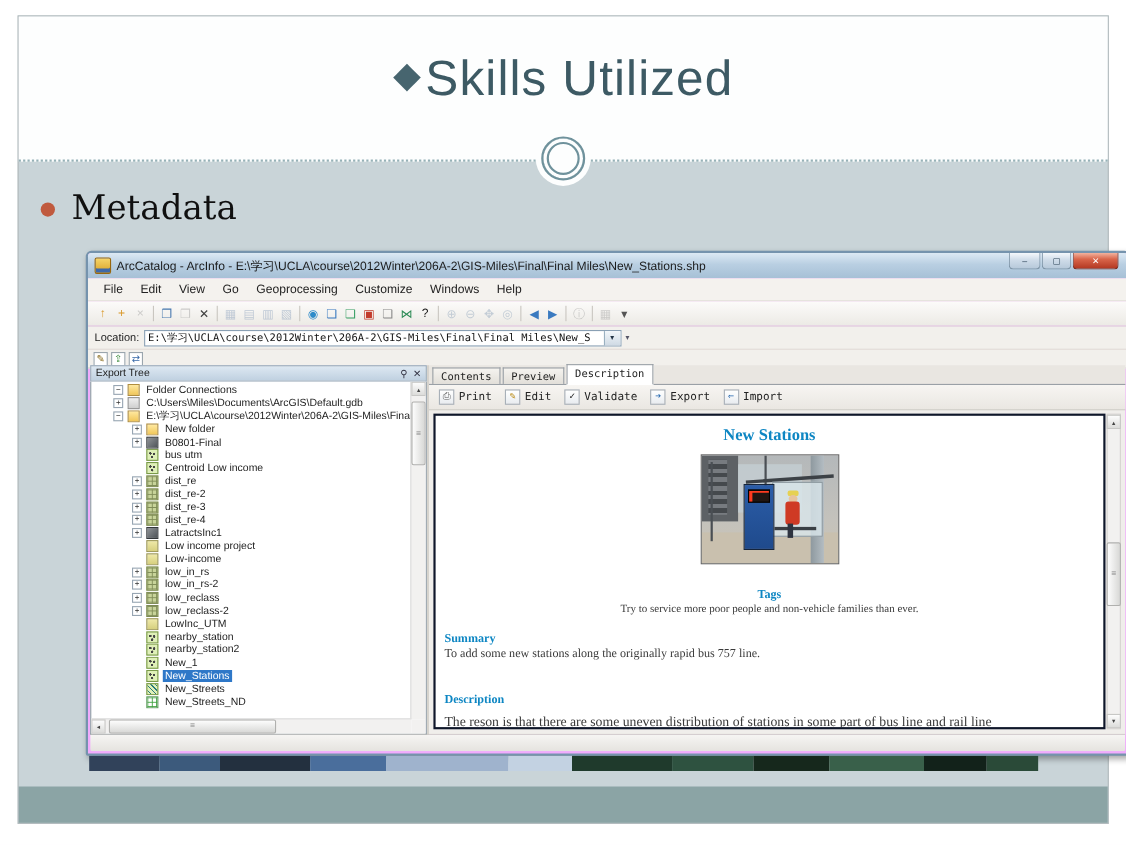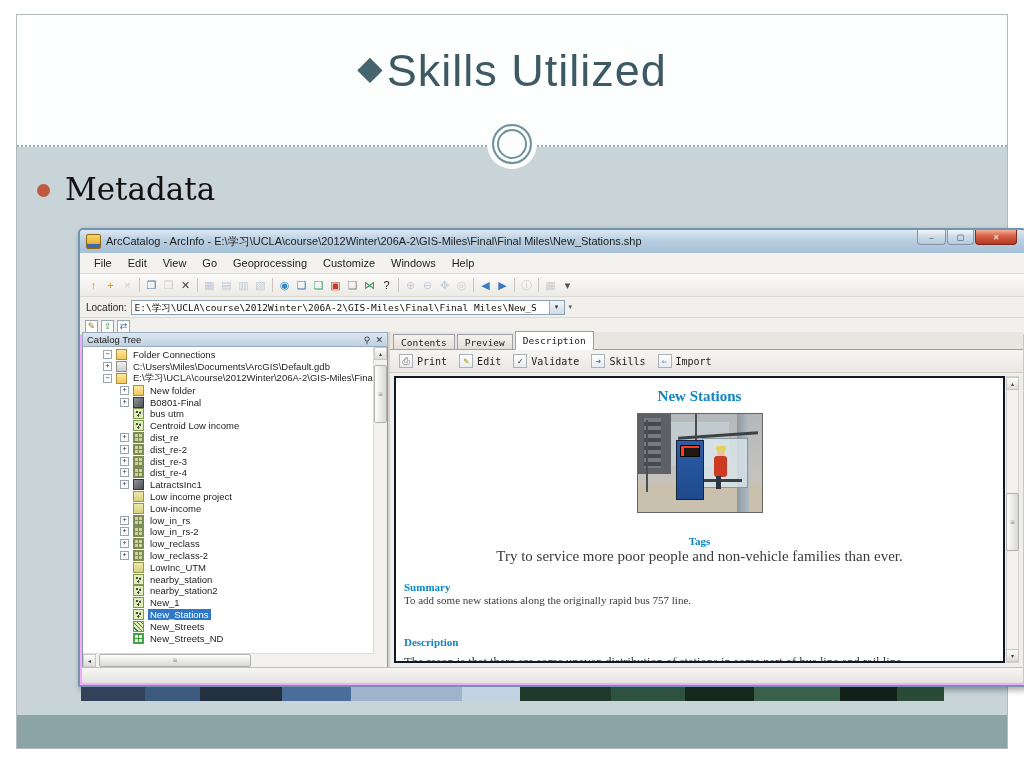--- a/index.html
+++ b/index.html
@@ -126,21 +126,21 @@
   .doc-btn{display:flex;align-items:center;gap:4px;font:10px "DejaVu Sans Mono",monospace;color:#222}
   .doc-ic{width:14px;height:14px;box-sizing:border-box;border:1px solid #a8b0b8;background:linear-gradient(#fff,#e8ecf0);
           display:flex;align-items:center;justify-content:center;font-size:9px}
   .doc-area{flex:1;position:relative}
   .page-doc{position:absolute;left:4px;top:3px;right:18px;bottom:5px;background:#fff;border:2px solid #0f172a;
             overflow:hidden;font-family:Liberation Serif, serif;color:#3a3a3a}
   .page-scroll{position:absolute;top:3px;right:4px;bottom:5px;width:13px;background:#f2f1f0;border:1px solid #d5d3cf;
                box-sizing:border-box;display:flex;flex-direction:column;align-items:center;justify-content:space-between}
   .doc-title{margin-top:10px;text-align:center;font-size:15px;font-weight:bold;color:#0d86c3}
   .tags-h{margin-top:22px;text-align:center;font-size:11px;font-weight:bold;color:#0d86c3}
-  .tags-t{margin-top:1px;text-align:center;font-size:15px}
+  .tags-t{margin-top:1px;text-align:center;font-size:10px}
   .sum-h{margin:16px 0 1px 8px;font-size:11px;font-weight:bold;color:#0d86c3}
   .sum-t{margin-left:8px;font-size:11px}
   .desc-h{margin:30px 0 6px 8px;font-size:11px;font-weight:bold;color:#0d86c3}
   .desc-t{margin-left:8px;font-size:12.5px;max-width:528px;line-height:1.3}
 
   
   .photo{width:124px;height:98px;margin:8px auto 0;position:relative;border:1px solid #666;overflow:hidden;
          background:linear-gradient(#b4b8ba 0%,#c4c2bc 60%,#cbc4b4 100%)}
   .photo div{position:absolute}
   .ph-ground{left:0;right:0;bottom:0;height:28px;background:#c9c0ae}
@@ -311,21 +311,21 @@
 
         <span class="pgi" style="color: rgb(138, 109, 31);">✎</span>
             <span class="pgi" style="color: rgb(58, 138, 58);">⇪</span>
             <span class="pgi" style="color: rgb(58, 106, 168);">⇄</span>
           </div>
 
         <div class="main">
 
           <div class="left-panel">
             <div class="panel-header">
-              <span>Catalog Tree</span>
+              <span>Export Tree</span>
               <span class="sp"></span>
               <span class="ph-ico">⚲</span>
               <span class="ph-ico">✕</span>
             </div>
             <div class="tree-wrap">
               <div class="tree">
 
               <div class="trow d-0">
                   <span class="exp exp-minus"></span>
                   <span class="ti ti-folder-connections"></span>
@@ -480,21 +480,21 @@
                 <span class="doc-btn">
                 <span class="doc-ic" style="color: rgb(184, 134, 11);">✎</span>
                 <span>Edit</span>
               </span>
                 <span class="doc-btn">
                 <span class="doc-ic" style="color: rgb(34, 34, 34);">✓</span>
                 <span>Validate</span>
               </span>
                 <span class="doc-btn">
                 <span class="doc-ic" style="color: rgb(42, 106, 176);">➔</span>
-                <span>Skills</span>
+                <span>Export</span>
               </span>
                 <span class="doc-btn">
                 <span class="doc-ic" style="color: rgb(42, 106, 176);">⇐</span>
                 <span>Import</span>
               </span>
               </div>
 
             <div class="doc-area">
               <div class="page-doc">
                 <div class="doc-title">New Stations</div>

